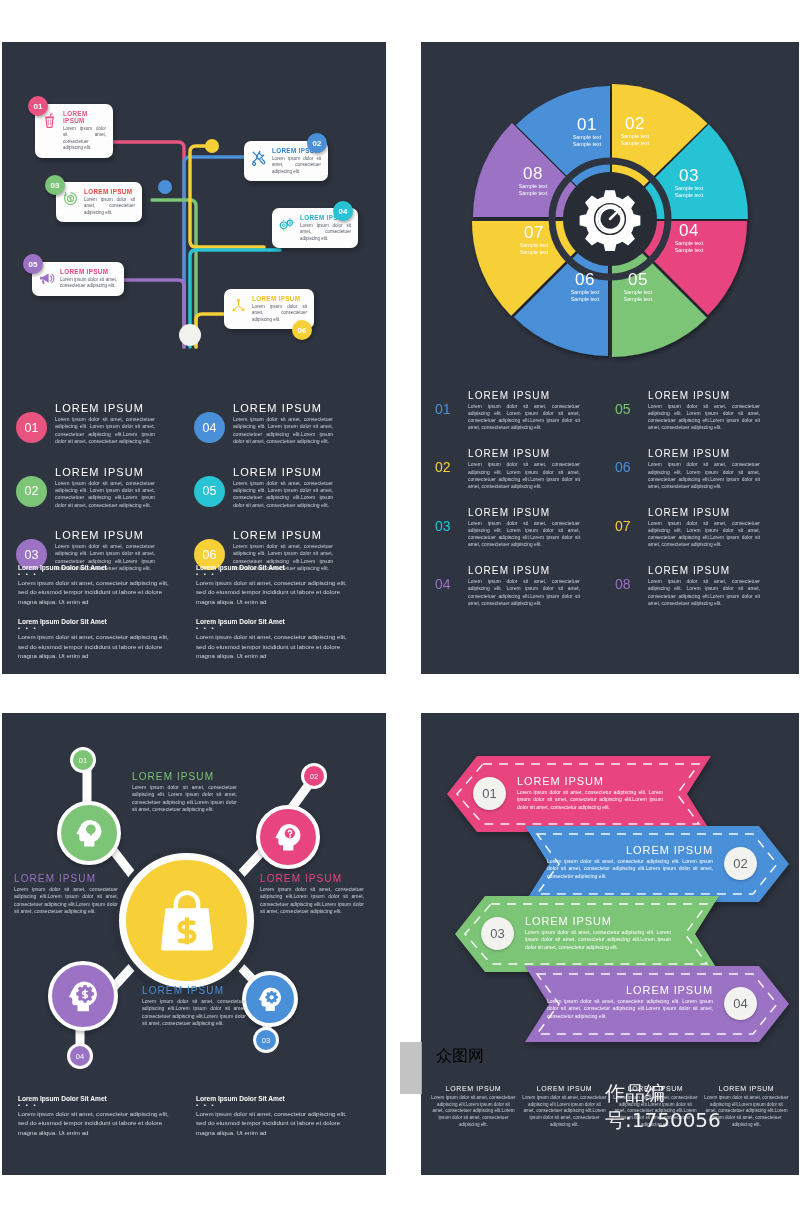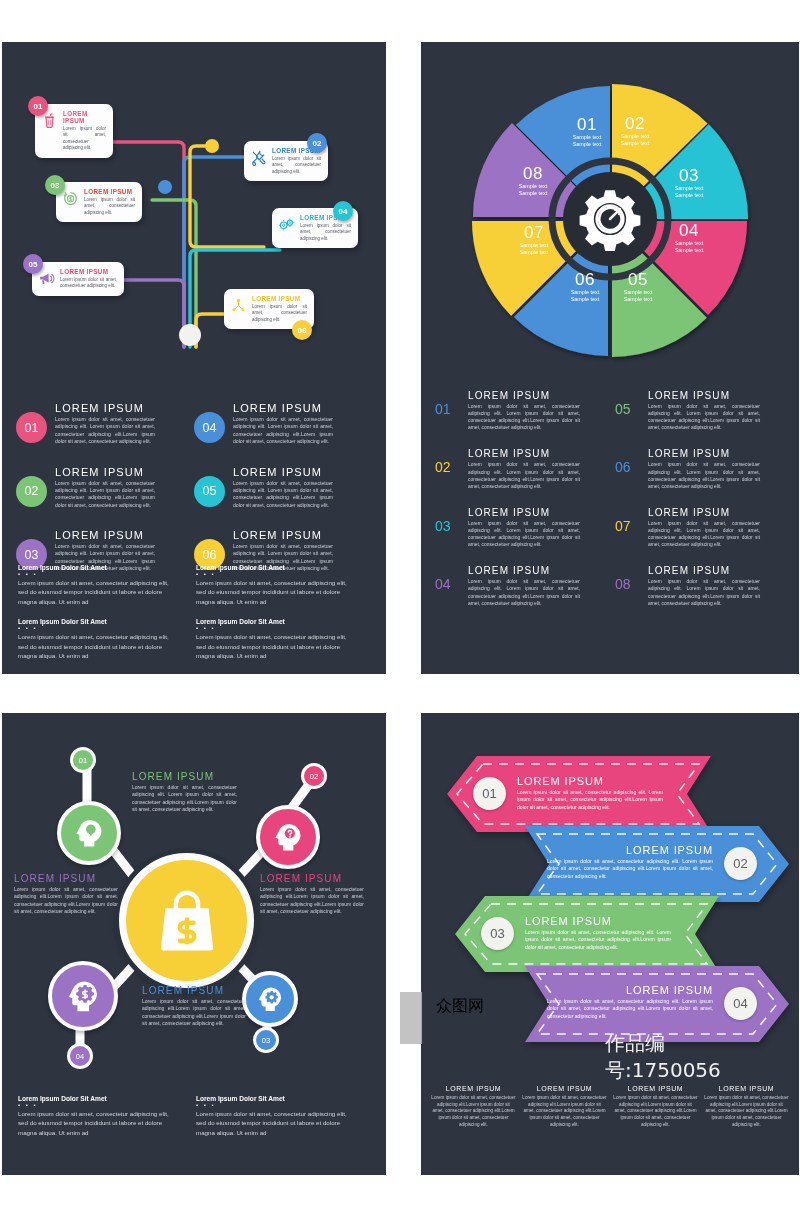--- a/index.html
+++ b/index.html
@@ -132,21 +132,21 @@
   .ar-txt { position: absolute; z-index: 3; color: #fff; }
   .ar-txt .ah { font-size: 11px; letter-spacing: .9px; margin-bottom: 2px; }
   .ar-txt .ab { font-size: 5.1px; line-height: 1.45; text-align: justify; }
 
   .br-foot { position: absolute; left: 0; top: 372px; width: 378px; display: flex; padding: 0 10px; gap: 6px; }
   .brf-col { flex: 1 1 0; text-align: center; }
   .brf-h { color:#fff; font-size: 7px; letter-spacing: .6px; margin-bottom: 3px; }
   .brf-b { color:#c9cdd5; font-size: 4.6px; line-height: 1.45; text-align: center; }
 
   
-  .wm { position: absolute; left: 400px; top: 988px; width: 336px; height: 60px; z-index: 40; pointer-events: none; }
+  .wm { position: absolute; left: 400px; top: 1038px; width: 336px; height: 60px; z-index: 40; pointer-events: none; }
   .wm-logo { position: absolute; left: 36px; top: 8px; display: flex; gap: 3px; }
   .wm-tag {
     position: absolute; left: 155px; top: 12px;
     color: #fff; font-size: 25px; font-family: "DejaVu Sans", sans-serif;
     opacity: .93; letter-spacing: 1px;
   }
   .wm-id {
     position: absolute; left: 205px; top: 42px;
     color: #fff; font-size: 20px; font-family: "DejaVu Sans", sans-serif;
     opacity: .93;

